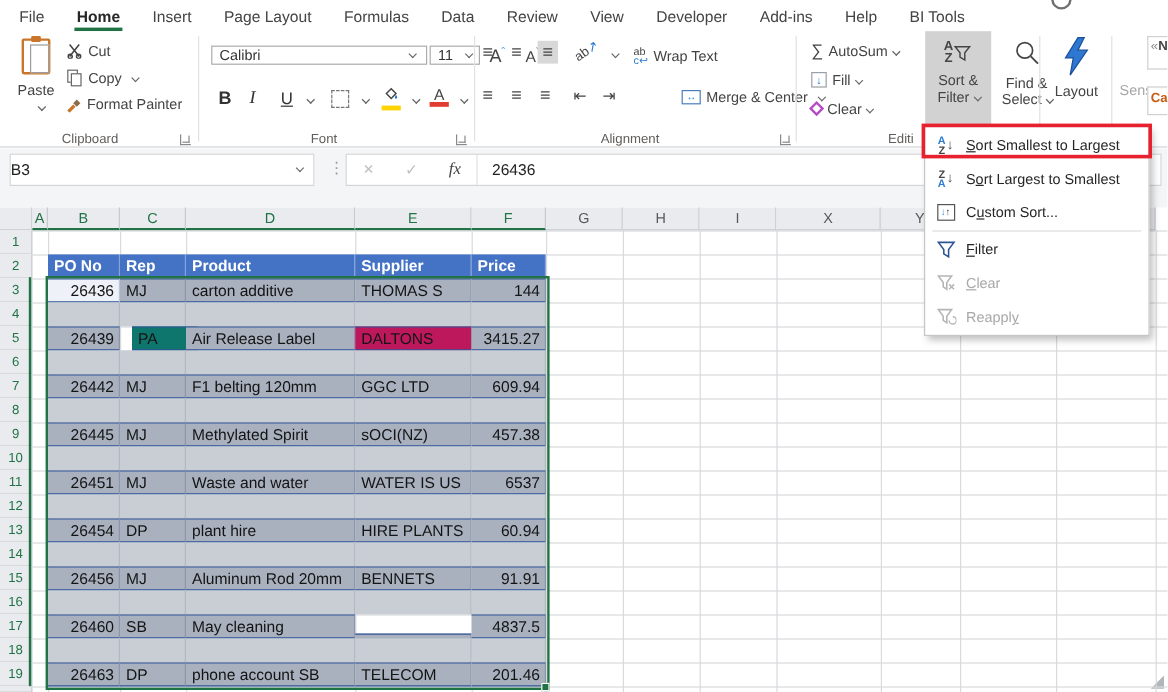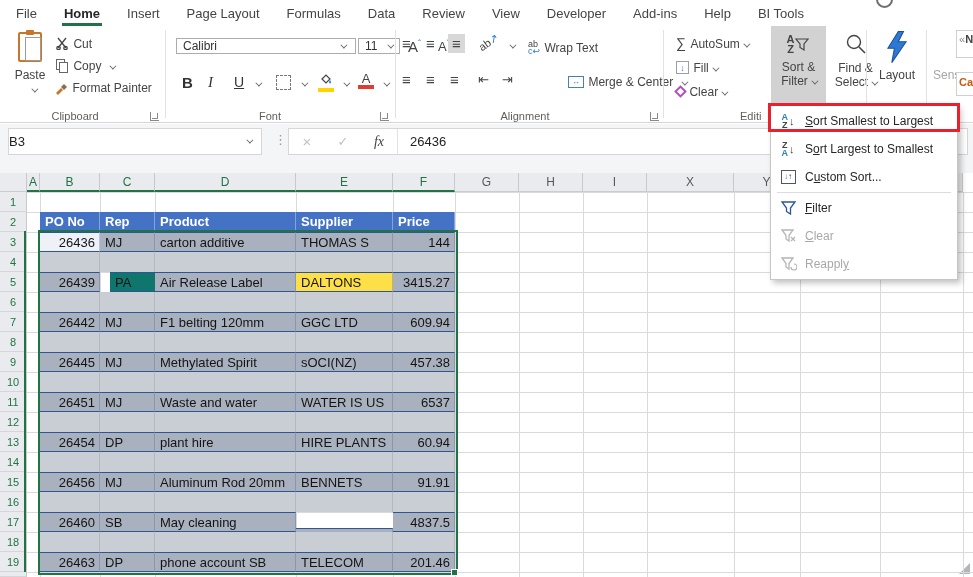--- a/index.html
+++ b/index.html
@@ -302,21 +302,21 @@
       <div class="cell abs" style="left:296px;top:59px;width:97px;height:20px;background:#a9b1bf;padding-left:5px;border-right:1px solid rgba(70,90,130,.30);border-top:1px solid #2f5597;border-bottom:1px solid #2f5597;">THOMAS S</div>
       <div class="cell abs" style="left:393px;top:59px;width:62px;height:20px;background:#a9b1bf;justify-content:flex-end;padding-right:4px;border-right:1px solid rgba(70,90,130,.30);border-top:1px solid #2f5597;border-bottom:1px solid #2f5597;">144</div>
       <div class="cell abs" style="left:40px;top:79px;width:60px;height:20px;background:#c9cdd4;justify-content:flex-end;padding-right:4px;border-right:1px solid #b4b9c1;"></div>
       <div class="cell abs" style="left:100px;top:79px;width:55px;height:20px;background:#c9cdd4;padding-left:5px;border-right:1px solid #b4b9c1;"></div>
       <div class="cell abs" style="left:155px;top:79px;width:141px;height:20px;background:#c9cdd4;padding-left:5px;border-right:1px solid #b4b9c1;"></div>
       <div class="cell abs" style="left:296px;top:79px;width:97px;height:20px;background:#c9cdd4;padding-left:5px;border-right:1px solid #b4b9c1;"></div>
       <div class="cell abs" style="left:393px;top:79px;width:62px;height:20px;background:#c9cdd4;justify-content:flex-end;padding-right:4px;border-right:1px solid #b4b9c1;"></div>
       <div class="cell abs" style="left:40px;top:99px;width:60px;height:20px;background:#a9b1bf;justify-content:flex-end;padding-right:4px;border-right:1px solid rgba(70,90,130,.30);border-top:1px solid #2f5597;border-bottom:1px solid #2f5597;">26439</div>
       <div class="cell abs" style="left:100px;top:99px;width:55px;height:20px;background:#0f766e;padding-left:5px;border-right:1px solid rgba(70,90,130,.30);border-top:1px solid #2f5597;border-bottom:1px solid #2f5597;margin-left:10px;">PA</div>
       <div class="cell abs" style="left:155px;top:99px;width:141px;height:20px;background:#a9b1bf;padding-left:5px;border-right:1px solid rgba(70,90,130,.30);border-top:1px solid #2f5597;border-bottom:1px solid #2f5597;">Air Release Label</div>
-      <div class="cell abs" style="left:296px;top:99px;width:97px;height:20px;background:#fde047;padding-left:5px;border-right:1px solid rgba(70,90,130,.30);border-top:1px solid #2f5597;border-bottom:1px solid #2f5597;">DALTONS</div>
+      <div class="cell abs" style="left:296px;top:99px;width:97px;height:20px;background:#be185d;padding-left:5px;border-right:1px solid rgba(70,90,130,.30);border-top:1px solid #2f5597;border-bottom:1px solid #2f5597;">DALTONS</div>
       <div class="cell abs" style="left:393px;top:99px;width:62px;height:20px;background:#a9b1bf;justify-content:flex-end;padding-right:4px;border-right:1px solid rgba(70,90,130,.30);border-top:1px solid #2f5597;border-bottom:1px solid #2f5597;">3415.27</div>
       <div class="cell abs" style="left:40px;top:119px;width:60px;height:20px;background:#c9cdd4;justify-content:flex-end;padding-right:4px;border-right:1px solid #b4b9c1;"></div>
       <div class="cell abs" style="left:100px;top:119px;width:55px;height:20px;background:#c9cdd4;padding-left:5px;border-right:1px solid #b4b9c1;"></div>
       <div class="cell abs" style="left:155px;top:119px;width:141px;height:20px;background:#c9cdd4;padding-left:5px;border-right:1px solid #b4b9c1;"></div>
       <div class="cell abs" style="left:296px;top:119px;width:97px;height:20px;background:#c9cdd4;padding-left:5px;border-right:1px solid #b4b9c1;"></div>
       <div class="cell abs" style="left:393px;top:119px;width:62px;height:20px;background:#c9cdd4;justify-content:flex-end;padding-right:4px;border-right:1px solid #b4b9c1;"></div>
       <div class="cell abs" style="left:40px;top:139px;width:60px;height:20px;background:#a9b1bf;justify-content:flex-end;padding-right:4px;border-right:1px solid rgba(70,90,130,.30);border-top:1px solid #2f5597;border-bottom:1px solid #2f5597;">26442</div>
       <div class="cell abs" style="left:100px;top:139px;width:55px;height:20px;background:#a9b1bf;padding-left:5px;border-right:1px solid rgba(70,90,130,.30);border-top:1px solid #2f5597;border-bottom:1px solid #2f5597;">MJ</div>
       <div class="cell abs" style="left:155px;top:139px;width:141px;height:20px;background:#a9b1bf;padding-left:5px;border-right:1px solid rgba(70,90,130,.30);border-top:1px solid #2f5597;border-bottom:1px solid #2f5597;">F1 belting 120mm</div>
       <div class="cell abs" style="left:296px;top:139px;width:97px;height:20px;background:#a9b1bf;padding-left:5px;border-right:1px solid rgba(70,90,130,.30);border-top:1px solid #2f5597;border-bottom:1px solid #2f5597;">GGC LTD</div>

